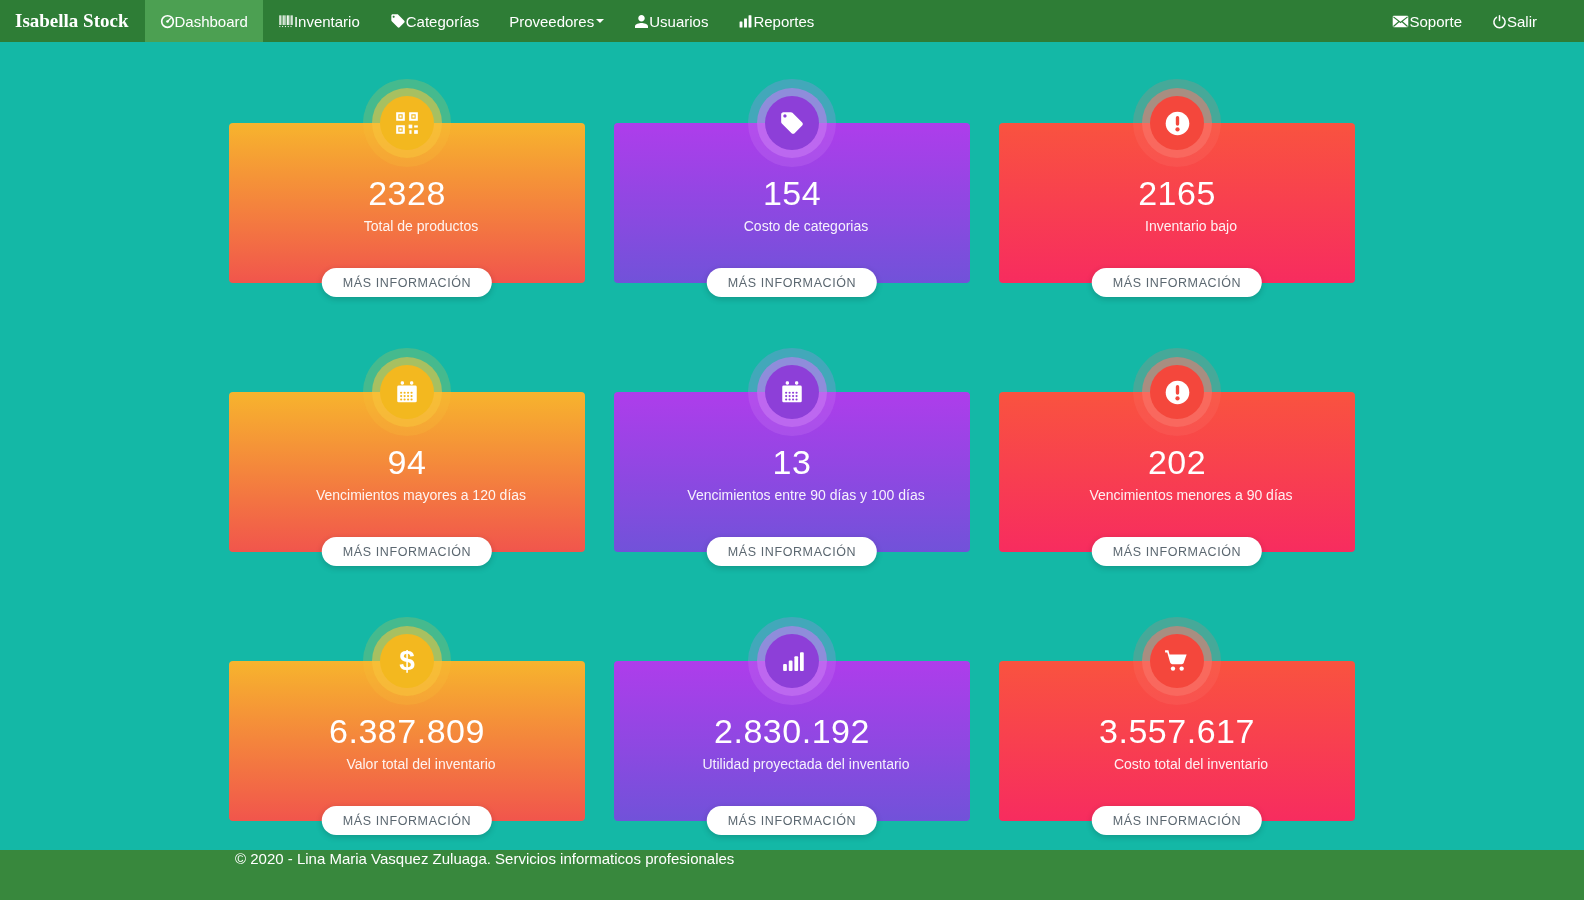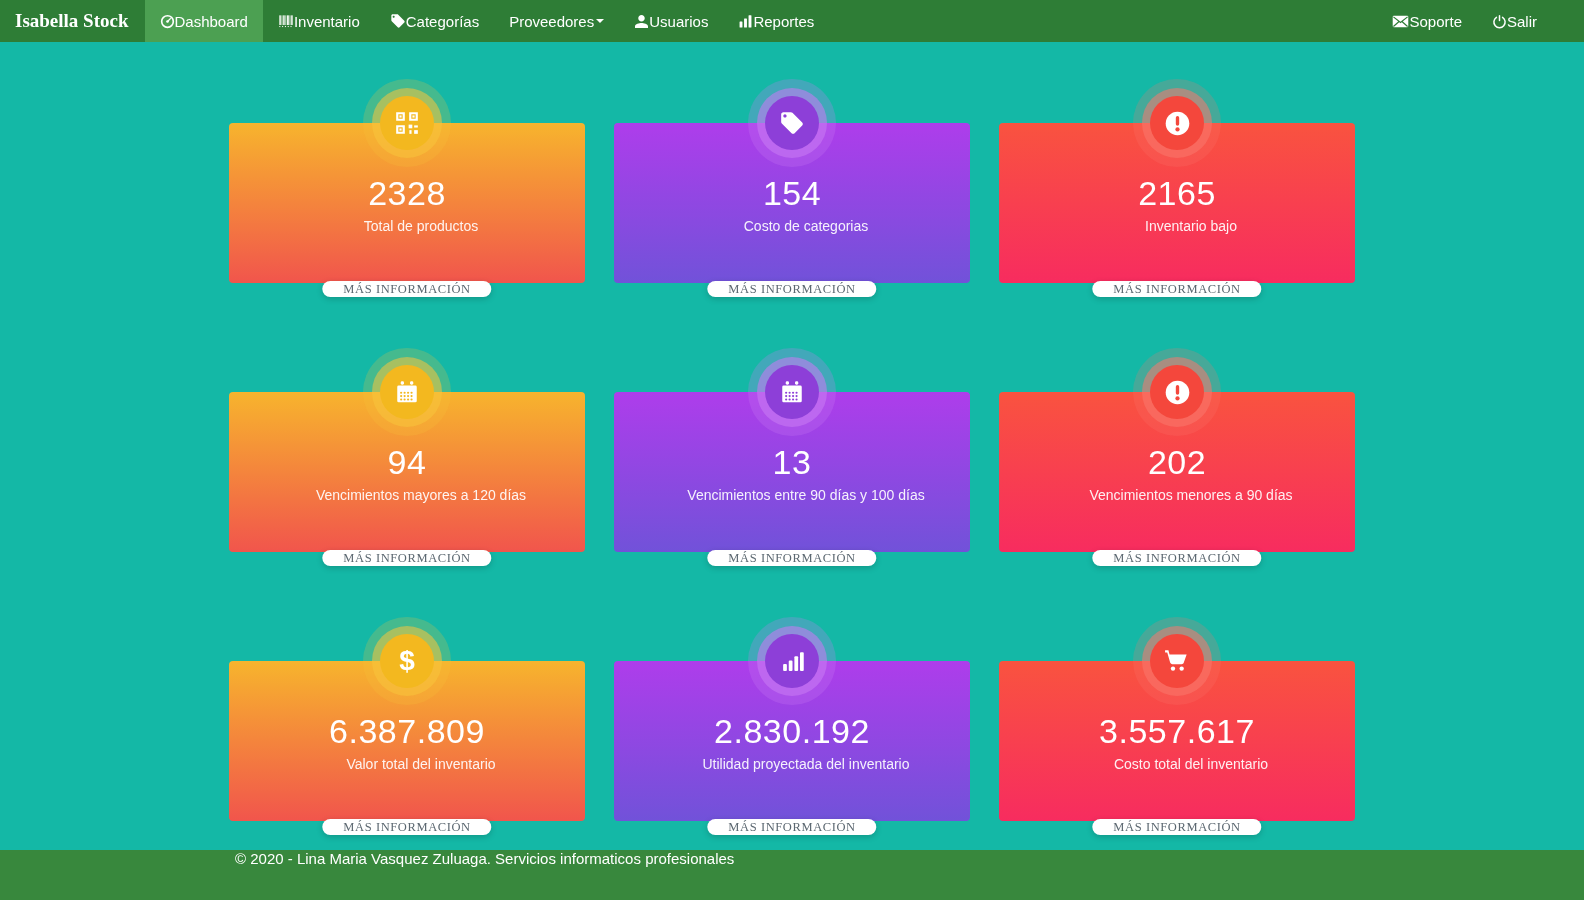--- a/index.html
+++ b/index.html
@@ -30,22 +30,22 @@
   .icon-circle { position:absolute; top:-27px; left:50%; transform:translateX(-50%);
                  width:54px; height:54px; border-radius:50%; background:var(--circle);
                  box-shadow:0 0 0 8px var(--ring), 0 0 0 17px var(--ring2);
                  display:flex; align-items:center; justify-content:center; z-index:2; }
   .dollar-glyph { color:#fff; font-size:28px; font-weight:bold; line-height:1; }
 
   .card .num { padding-top:50px; color:#fff; font-size:34px; line-height:40px; letter-spacing:.5px; }
   .card .lbl { margin-top:5px; color:rgba(255,255,255,.92); font-size:14px;padding-left:28px; }
 
   .more-btn { position:absolute; left:50%; bottom:-14px; transform:translateX(-50%);
-              background:#fff; border:none; border-radius:15px; height:16px; padding:0 21px;
-              font-family:Liberation Serif, serif; font-size:12.5px; letter-spacing:.6px;
+              background:#fff; border:none; border-radius:15px; height:29px; padding:0 21px;
+              font-family:Liberation Sans, sans-serif; font-size:12.5px; letter-spacing:.6px;
               color:#5b6770; cursor:pointer; white-space:nowrap;
               box-shadow:0 2px 6px rgba(0,0,0,.18); }
 
   
   .footer { height:50px; background:#38883d; display:flex; align-items:flex-start; }
   .footer-inner { width:1126px; margin:0 auto; padding-left:6px; }
   .footer-text { color:#fff; font-size:15px; }
 </style>
 </head>
 <body>

